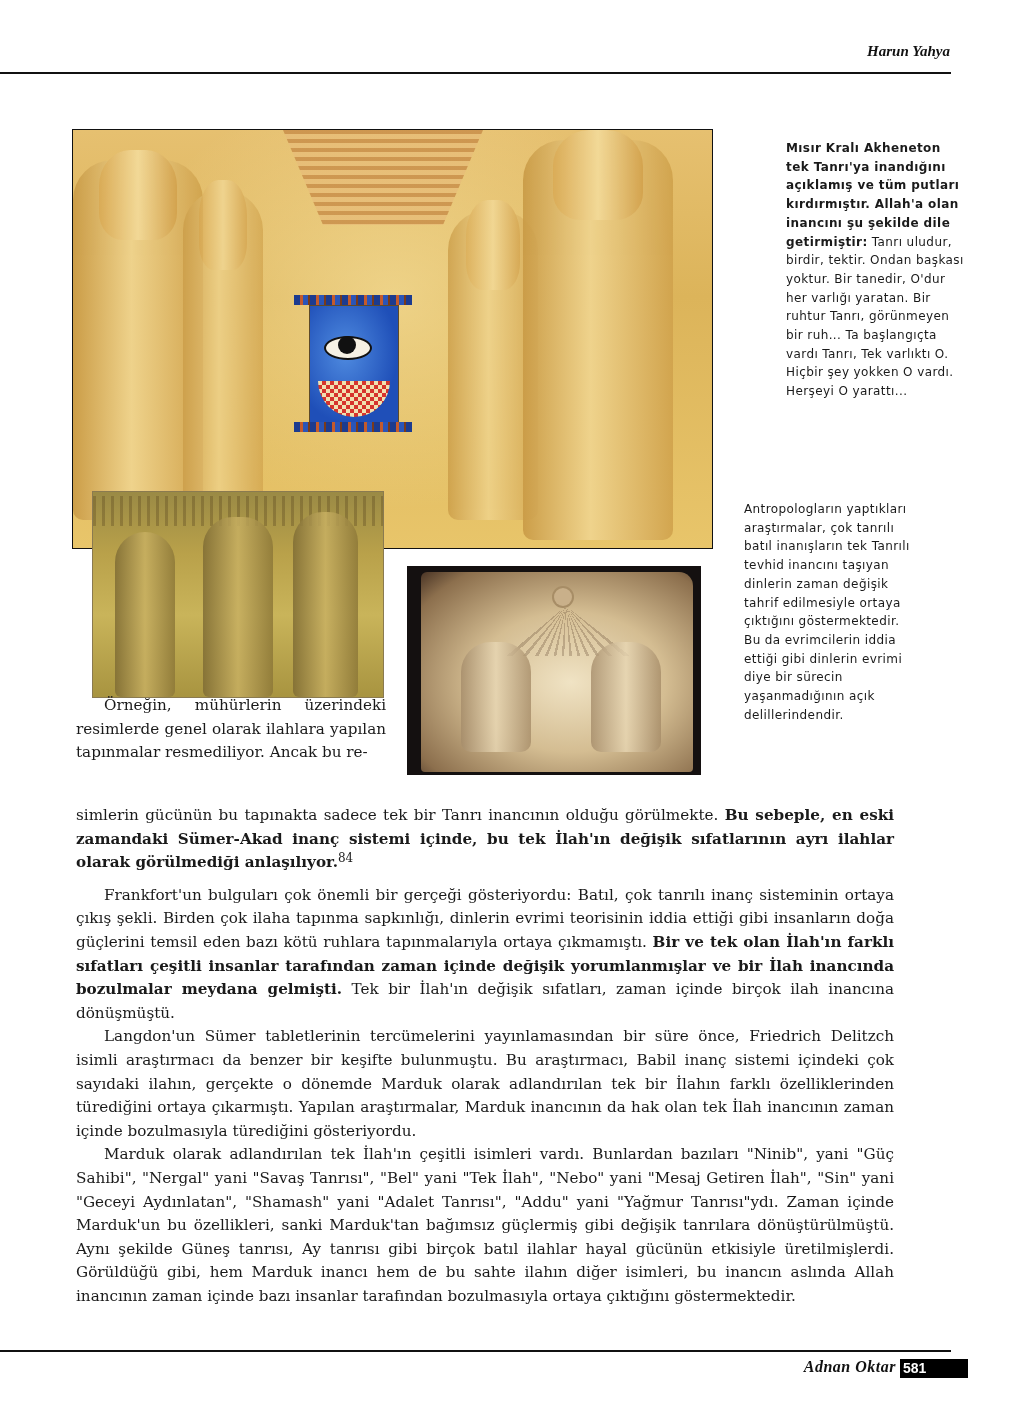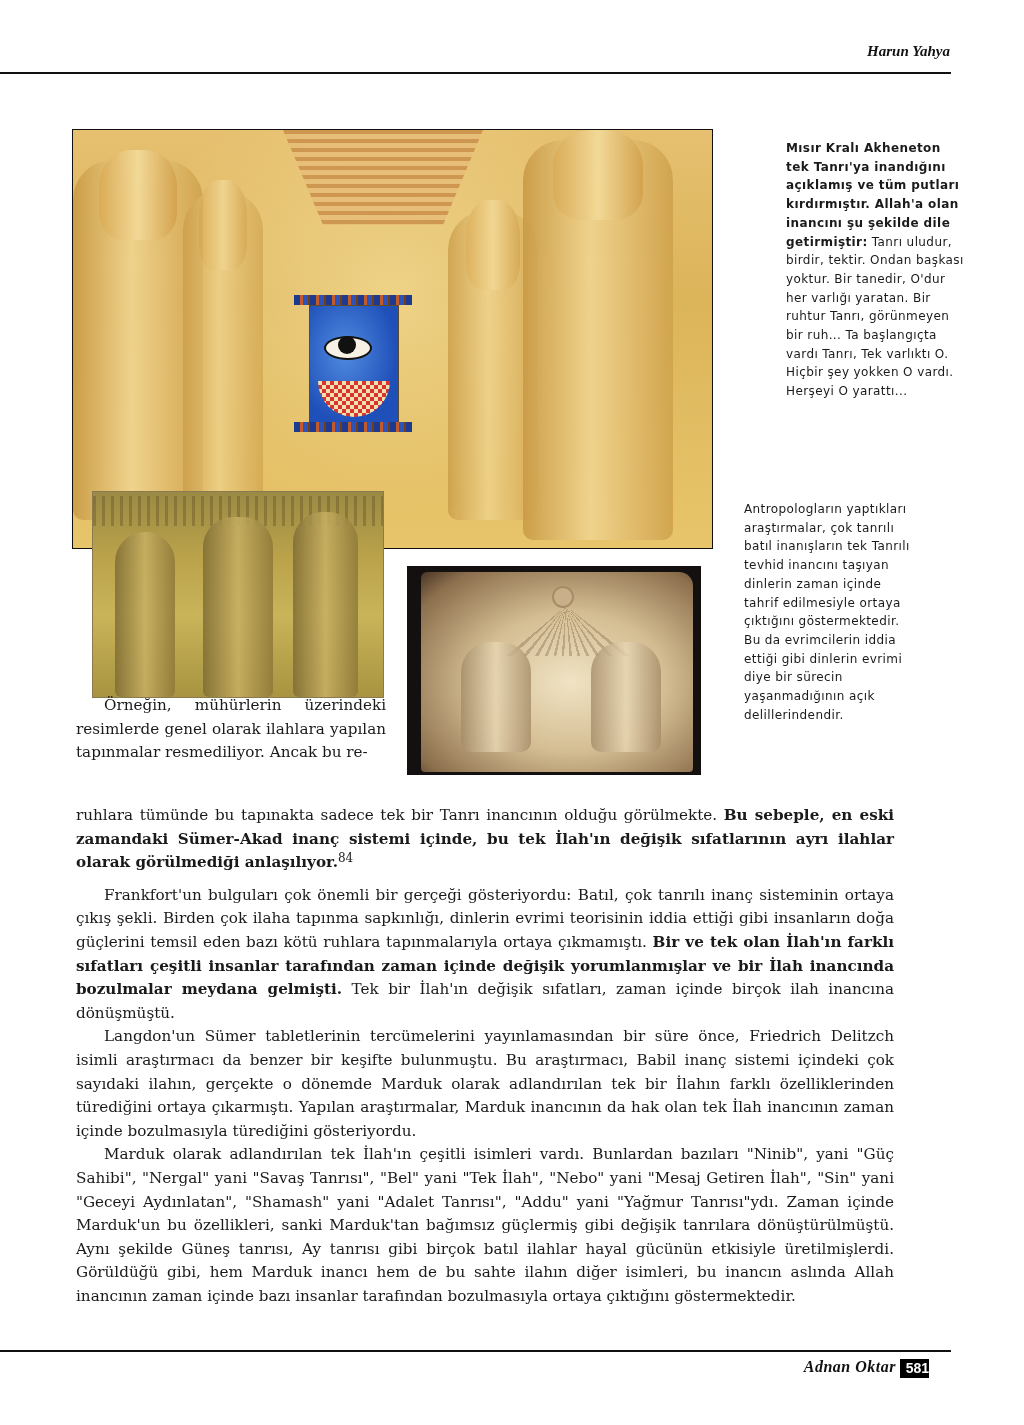--- a/index.html
+++ b/index.html
@@ -3,21 +3,21 @@
 <meta charset="utf-8">
 <style>
   html, body { margin: 0; padding: 0; background: #ffffff; }
   body { width: 1024px; height: 1425px; position: relative; overflow: hidden; font-family: "DejaVu Serif", "Liberation Serif", serif; color: #1a1a1a; }
 
   .header-title { position: absolute; right: 74px; top: 43px; font-family: Liberation Serif, serif; font-style: italic; font-weight: bold; font-size: 15px; color: #111; }
   .header-rule { position: absolute; left: 0; top: 72px; width: 951px; height: 2px; background: #111; }
 
   .footer-rule { position: absolute; left: 0; top: 1350px; width: 951px; height: 1.5px; background: #111; }
   .footer-author { position: absolute; right: 128px; top: 1358px; font-family: "Liberation Serif", serif; font-style: italic; font-weight: bold; font-size: 16px; letter-spacing: 0.5px; color: #111; }
-  .footer-page { position: absolute; left: 900px; top: 1359px; width: 29px; height: 19px; background: #000; color: #fff; font-family: "Liberation Sans", sans-serif; font-weight: bold; font-size: 14px; line-height: 19px; padding-left: 3px; box-sizing: border-box; text-align: right; }
+  .footer-page { position: absolute; left: 900px; top: 1359px; width: 68px; height: 19px; background: #000; color: #fff; font-family: "Liberation Sans", sans-serif; font-weight: bold; font-size: 14px; line-height: 19px; padding-left: 3px; box-sizing: border-box; }
 
   
   .photo-main { position: absolute; left: 72px; top: 129px; width: 641px; height: 420px; border: 1.5px solid #111; box-sizing: border-box; overflow: hidden;
     background:
       radial-gradient(ellipse at 50% 40%, rgba(255,240,180,0.5), rgba(0,0,0,0) 60%),
       linear-gradient(180deg, #e6c070 0%, #dcb45a 40%, #e8c56a 100%); }
   .ceiling { position: absolute; left: 210px; top: 0; width: 200px; height: 95px;
     background: repeating-linear-gradient(180deg, #c98f4a 0 4px, #e7bd78 4px 9px);
     clip-path: polygon(0 0, 100% 0, 80% 100%, 20% 100%); opacity: 0.85; }
   .statue { position: absolute; background: linear-gradient(90deg, #c99a45, #f0d590 45%, #d0a24c); border-radius: 40px 40px 10px 10px; opacity: 0.9; }
@@ -112,28 +112,28 @@
 
 <div class="photo-stele">
   <div class="stele-body">
     <div class="stele-sun"></div>
     <div class="stele-rays"></div>
     <div class="stele-fig l"></div>
     <div class="stele-fig r"></div>
   </div>
 </div>
 
-<div class="caption caption-2">Antropologların yaptıkları araştırmalar, çok tanrılı batıl inanışların tek Tanrılı tevhid inancını taşıyan dinlerin zaman içinde tahrif edilmesiyle ortaya çıktığını göstermektedir. Bu da evrimcilerin iddia ettiği gibi dinlerin evrimi diye bir sürecin yaşanmadığının açık delillerindendir.</div>
+<div class="caption caption-2">Antropologların yaptıkları araştırmalar, çok tanrılı batıl inanışların tek Tanrılı tevhid inancını taşıyan dinlerin zaman değişik tahrif edilmesiyle ortaya çıktığını göstermektedir. Bu da evrimcilerin iddia ettiği gibi dinlerin evrimi diye bir sürecin yaşanmadığının açık delillerindendir.</div>
 
 <div class="body-text narrow">
   <p>Örneğin, mühürlerin üzerindeki resimlerde genel olarak ilahlara yapılan tapınmalar resmediliyor. Ancak bu re-</p>
 </div>
 
 <div class="body-text wide">
-  <p class="para cont"><span>ruhlara tümünde bu tapınakta sadece tek bir Tanrı inancının olduğu görülmekte. </span><b>Bu sebeple, en eski zamandaki Sümer-Akad inanç sistemi içinde, bu tek İlah'ın değişik sıfatlarının ayrı ilahlar olarak görülmediği anlaşılıyor.</b><sup>84</sup></p>
+  <p class="para cont"><span>simlerin gücünün bu tapınakta sadece tek bir Tanrı inancının olduğu görülmekte. </span><b>Bu sebeple, en eski zamandaki Sümer-Akad inanç sistemi içinde, bu tek İlah'ın değişik sıfatlarının ayrı ilahlar olarak görülmediği anlaşılıyor.</b><sup>84</sup></p>
   <p class="para gap"><span>Frankfort'un bulguları çok önemli bir gerçeği gösteriyordu: Batıl, çok tanrılı inanç sisteminin ortaya çıkış şekli. Birden çok ilaha tapınma sapkınlığı, dinlerin evrimi teorisinin iddia ettiği gibi insanların doğa güçlerini temsil eden bazı kötü ruhlara tapınmalarıyla ortaya çıkmamıştı. </span><b>Bir ve tek olan İlah'ın farklı sıfatları çeşitli insanlar tarafından zaman içinde değişik yorumlanmışlar ve bir İlah inancında bozulmalar meydana gelmişti.</b><span> Tek bir İlah'ın değişik sıfatları, zaman içinde birçok ilah inancına dönüşmüştü.</span></p>
   <p class="para">Langdon'un Sümer tabletlerinin tercümelerini yayınlamasından bir süre önce, Friedrich Delitzch isimli araştırmacı da benzer bir keşifte bulunmuştu. Bu araştırmacı, Babil inanç sistemi içindeki çok sayıdaki ilahın, gerçekte o dönemde Marduk olarak adlandırılan tek bir İlahın farklı özelliklerinden türediğini ortaya çıkarmıştı. Yapılan araştırmalar, Marduk inancının da hak olan tek İlah inancının zaman içinde bozulmasıyla türediğini gösteriyordu.</p>
   <p class="para">Marduk olarak adlandırılan tek İlah'ın çeşitli isimleri vardı. Bunlardan bazıları "Ninib", yani "Güç Sahibi", "Nergal" yani "Savaş Tanrısı", "Bel" yani "Tek İlah", "Nebo" yani "Mesaj Getiren İlah", "Sin" yani "Geceyi Aydınlatan", "Shamash" yani "Adalet Tanrısı", "Addu" yani "Yağmur Tanrısı"ydı. Zaman içinde Marduk'un bu özellikleri, sanki Marduk'tan bağımsız güçlermiş gibi değişik tanrılara dönüştürülmüştü. Aynı şekilde Güneş tanrısı, Ay tanrısı gibi birçok batıl ilahlar hayal gücünün etkisiyle üretilmişlerdi. Görüldüğü gibi, hem Marduk inancı hem de bu sahte ilahın diğer isimleri, bu inancın aslında Allah inancının zaman içinde bazı insanlar tarafından bozulmasıyla ortaya çıktığını göstermektedir.</p>
 </div>
 
 <div class="footer-rule"></div>
 <div class="footer-author">Adnan Oktar</div>
 <div class="footer-page">581</div>
 
 </body></html>

